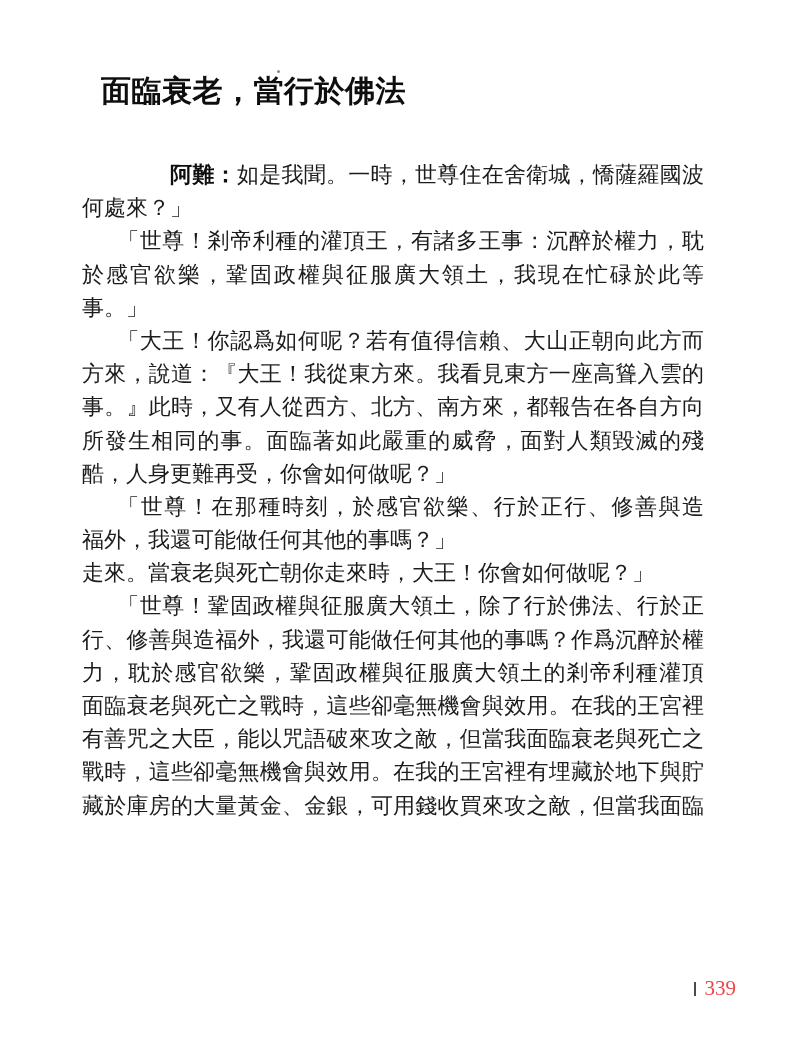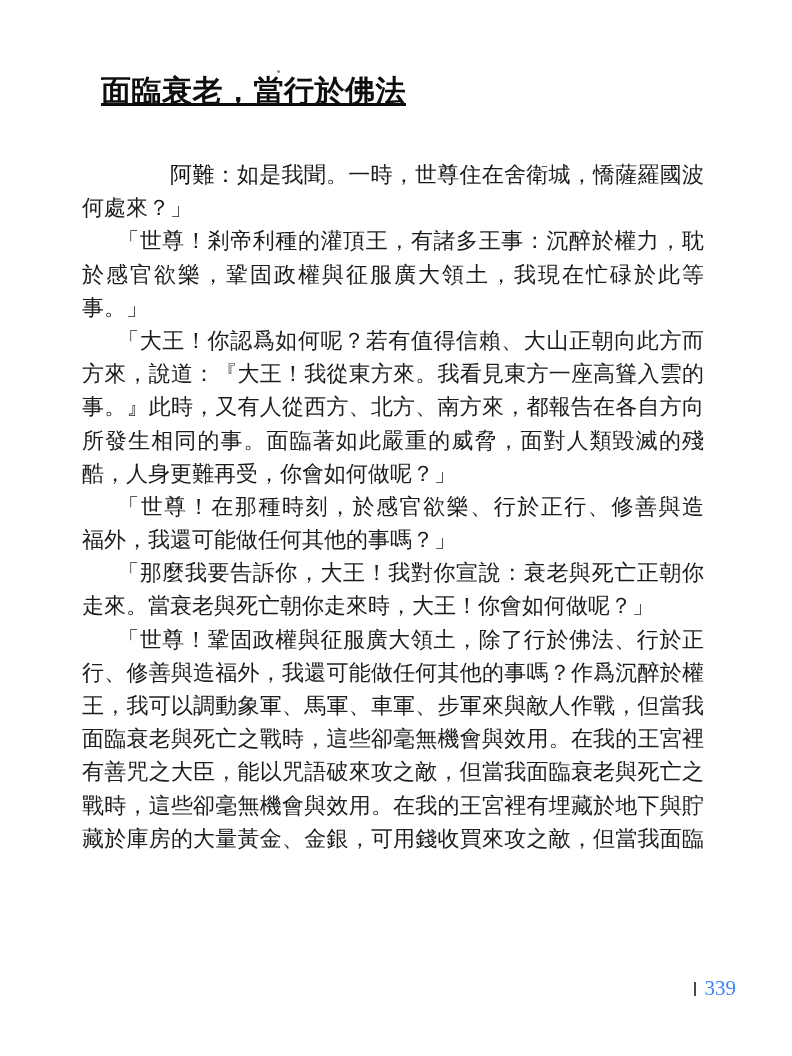--- a/index.html
+++ b/index.html
@@ -23,21 +23,20 @@
     position: absolute;
     left: 101px;
     top: 72px;
     margin: 0;
     font-size: 30px;
     line-height: 38px;
     font-weight: bold;
     color: #0e0e0e;
     letter-spacing: 0.5px;
     white-space: nowrap;
-    text-decoration: underline;
   }
   .body-text {
     position: absolute;
     left: 82px;
     top: 158px;
     width: 622px;
     font-size: 22px;
     color: #1c1c1c;
     font-kerning: none;
   }
@@ -52,30 +51,30 @@
     text-align: left;
     text-align-last: left;
   }
   .line.indent {
     text-indent: 1.6em;
   }
   .line.indent-wide {
     text-indent: 2.55em;
   }
   .line b {
-    font-weight: normal;
+    font-weight: bold;
     color: #0e0e0e;
     padding-left: 32px;
   }
   .pagenum {
     position: absolute;
     left: 694px;
     top: 976px;
     font-size: 21px;
-    color: #3b82f6;
+    color: #ef4444;
     white-space: nowrap;
   }
   .pagebar {
     display: inline-block;
     width: 1.5px;
     height: 14px;
     background: #4a4a4a;
     margin-right: 9px;
     vertical-align: -1px;
   }
@@ -101,25 +100,24 @@
       <div class="line indent">「世尊！剎帝利種的灌頂王，有諸多王事：沉醉於權力，耽</div>
       <div class="line">於感官欲樂，鞏固政權與征服廣大領土，我現在忙碌於此等</div>
       <div class="line short">事。」</div>
       <div class="line indent">「大王！你認爲如何呢？若有值得信賴、大山正朝向此方而來</div>
       <div class="line">方來，說道：『大王！我從東方來。我看見東方一座高聳入雲的</div>
       <div class="line">事。』此時，又有人從西方、北方、南方來，都報告在各自方向</div>
       <div class="line">所發生相同的事。面臨著如此嚴重的威脅，面對人類毀滅的殘</div>
       <div class="line short">酷，人身更難再受，你會如何做呢？」</div>
       <div class="line indent">「世尊！在那種時刻，於感官欲樂、行於正行、修善與造</div>
       <div class="line short">福外，我還可能做任何其他的事嗎？」</div>
-      <div class="line indent">「那麼我要告訴你，大王！我對你宣說：衰老與死亡正朝你</div>
       <div class="line short">走來。當衰老與死亡朝你走來時，大王！你會如何做呢？」</div>
       <div class="line indent">「世尊！鞏固政權與征服廣大領土，除了行於佛法、行於正</div>
       <div class="line">行、修善與造福外，我還可能做任何其他的事嗎？作爲沉醉於權</div>
-      <div class="line">王，我可以調動象軍、馬軍、車軍、步軍來與敵人作戰，但當我</div>
+      <div class="line">力，耽於感官欲樂，鞏固政權與征服廣大領土的剎帝利種灌頂</div>
       <div class="line">面臨衰老與死亡之戰時，這些卻毫無機會與效用。在我的王宮裡</div>
       <div class="line">有善咒之大臣，能以咒語破來攻之敵，但當我面臨衰老與死亡之</div>
       <div class="line">戰時，這些卻毫無機會與效用。在我的王宮裡有埋藏於地下與貯</div>
       <div class="line">藏於庫房的大量黃金、金銀，可用錢收買來攻之敵，但當我面臨</div>
     </div>
   <div class="pagenum">
     <span class="pagebar"></span><span>339</span>
   </div>
 </div>
 

